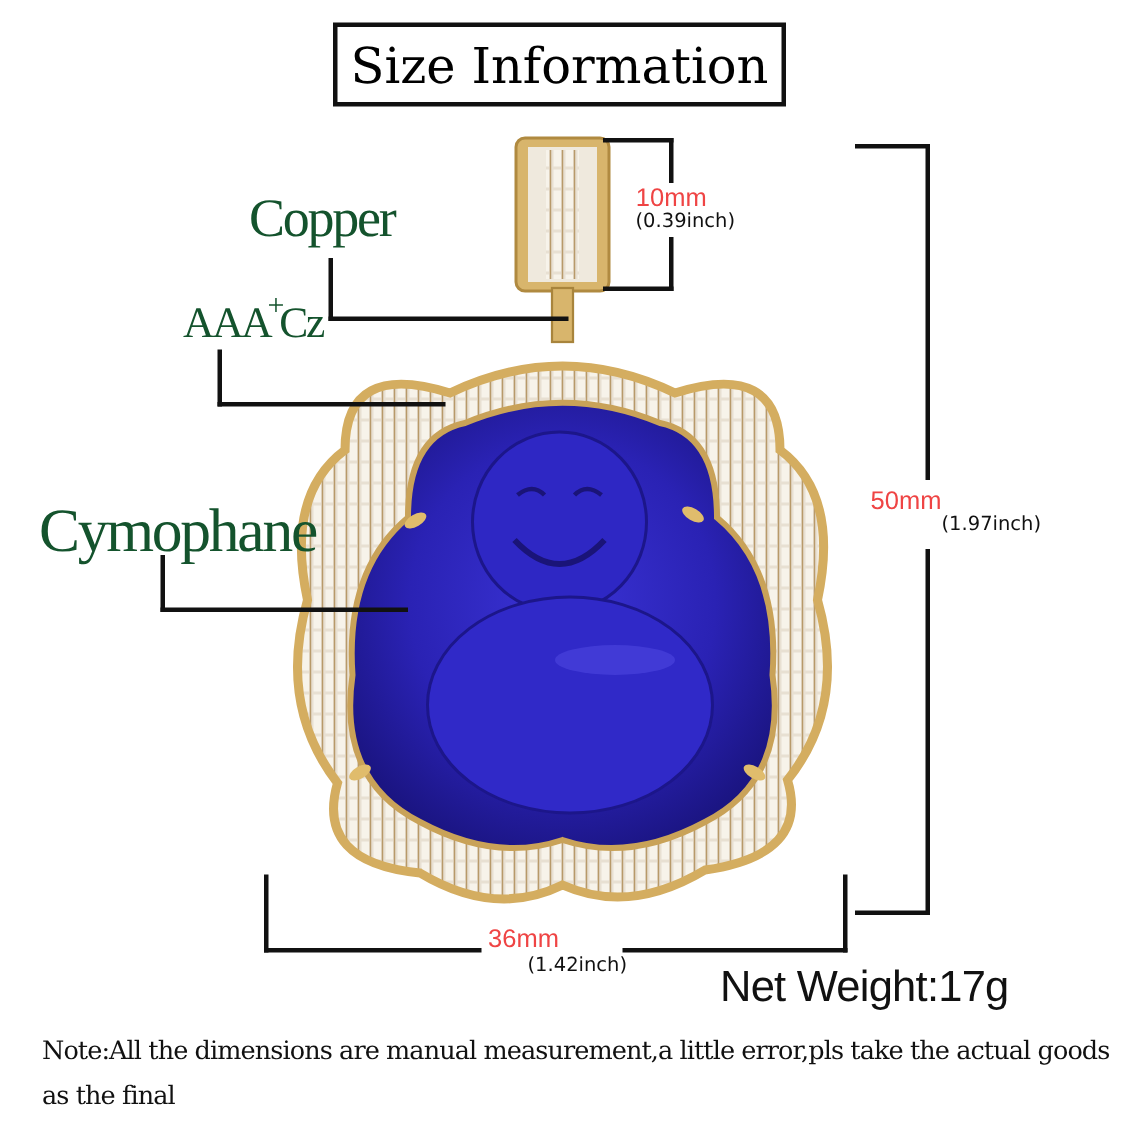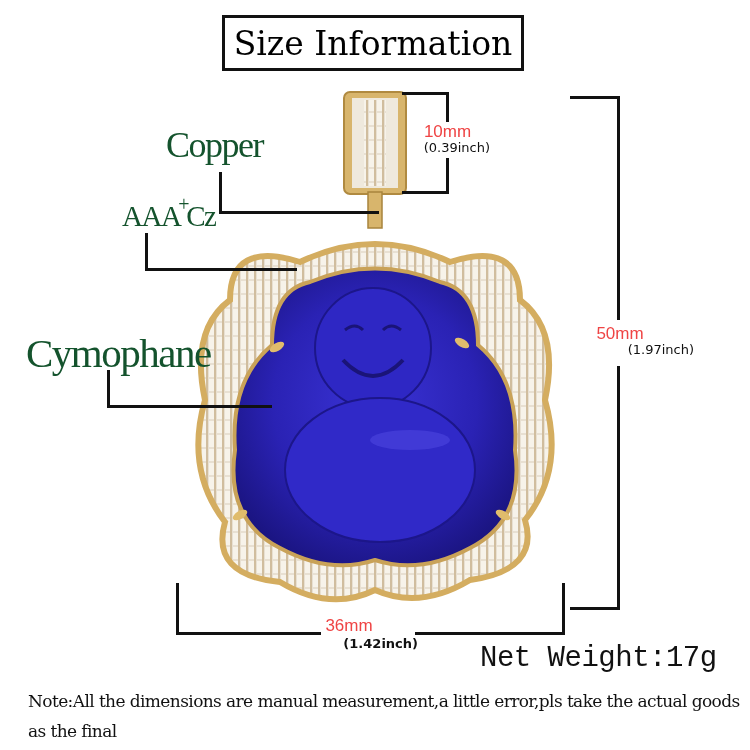--- a/index.html
+++ b/index.html
@@ -12,21 +12,21 @@
     font-family:"DejaVu Serif","Liberation Serif",serif; font-size:33px; color:#000000;
   }
   .label { font-family:Liberation Serif, serif; color:#14532d; letter-spacing:-1.5px; }
   .lbl-copper { left:166px; top:124px; font-size:36px; }
   .lbl-cz { left:99px; top:197px; font-size:29px;margin-left:23px; }
   .lbl-cz sup { font-size:20px; position:relative; top:-4px; margin:0 -2px; }
   .lbl-cymo { left:26px; top:329px; font-size:41px; }
   .dim-main { font-family:Liberation Sans, sans-serif; color:#ef4444; font-size:17px; line-height:15px; text-align:center; }
   .dim-sub { font-family:"DejaVu Sans","Liberation Sans",sans-serif; color:#111; font-size:13px; line-height:13px; text-align:right; }
   .line { position:absolute; background:#111; }
-  .net { left:480px; top:642px; font-family:Liberation Mono, monospace; font-size:29px; color:#111; letter-spacing:-0.5px; }
+  .net { left:480px; top:642px; font-family:Liberation Sans, sans-serif; font-size:29px; color:#111; letter-spacing:-0.5px; }
   .note { left:28px; top:686px; width:730px; font-family:"DejaVu Serif","Liberation Serif",serif; font-size:17px; line-height:30px; color:#111; letter-spacing:-0.6px; }
   svg { position:absolute; }
 </style>
 </head>
 <body>
 
 <div class="abs title-box">Size Information</div>
 
 <svg width="750" height="750" viewBox="0 0 750 750" style="left:0;top:0;">
   <defs>
@@ -81,25 +81,25 @@
 <div class="line" style="left:446px;top:92px;width:3px;height:30px;"></div>
 <div class="line" style="left:446px;top:158px;width:3px;height:36px;"></div>
 <div class="line" style="left:402px;top:191px;width:47px;height:3px;"></div>
 <div class="abs dim-main" style="left:410px;top:124px;width:75px;">10mm</div>
 <div class="abs dim-sub" style="left:405px;top:141px;width:85px;">(0.39inch)</div>
 
 <div class="line" style="left:570px;top:96px;width:50px;height:3px;"></div>
 <div class="line" style="left:617px;top:96px;width:3px;height:224px;"></div>
 <div class="line" style="left:617px;top:366px;width:3px;height:244px;"></div>
 <div class="line" style="left:570px;top:607px;width:50px;height:3px;"></div>
-<div class="abs dim-main" style="left:580px;top:326px;width:80px;">50mm</div>
+<div class="abs dim-main" style="left:564px;top:326px;width:80px;">50mm</div>
 <div class="abs dim-sub" style="left:599px;top:343px;width:95px;">(1.97inch)</div>
 
 <div class="line" style="left:176px;top:583px;width:3px;height:52px;"></div>
 <div class="line" style="left:176px;top:632px;width:145px;height:3px;"></div>
 <div class="line" style="left:415px;top:632px;width:150px;height:3px;"></div>
 <div class="line" style="left:562px;top:583px;width:3px;height:52px;"></div>
 <div class="abs dim-main" style="left:304px;top:618px;width:90px;">36mm</div>
-<div class="abs dim-sub" style="left:318px;top:637px;width:100px;font-weight:bold;">(1.42inch)</div>
+<div class="abs dim-sub" style="left:318px;top:637px;width:100px;">(1.42inch)</div>
 
 <div class="abs net">Net Weight:17g</div>
 
 <div class="abs note">Note:All the dimensions are manual measurement,a little error,pls take the actual goods as the final</div>
 
 </body></html>

